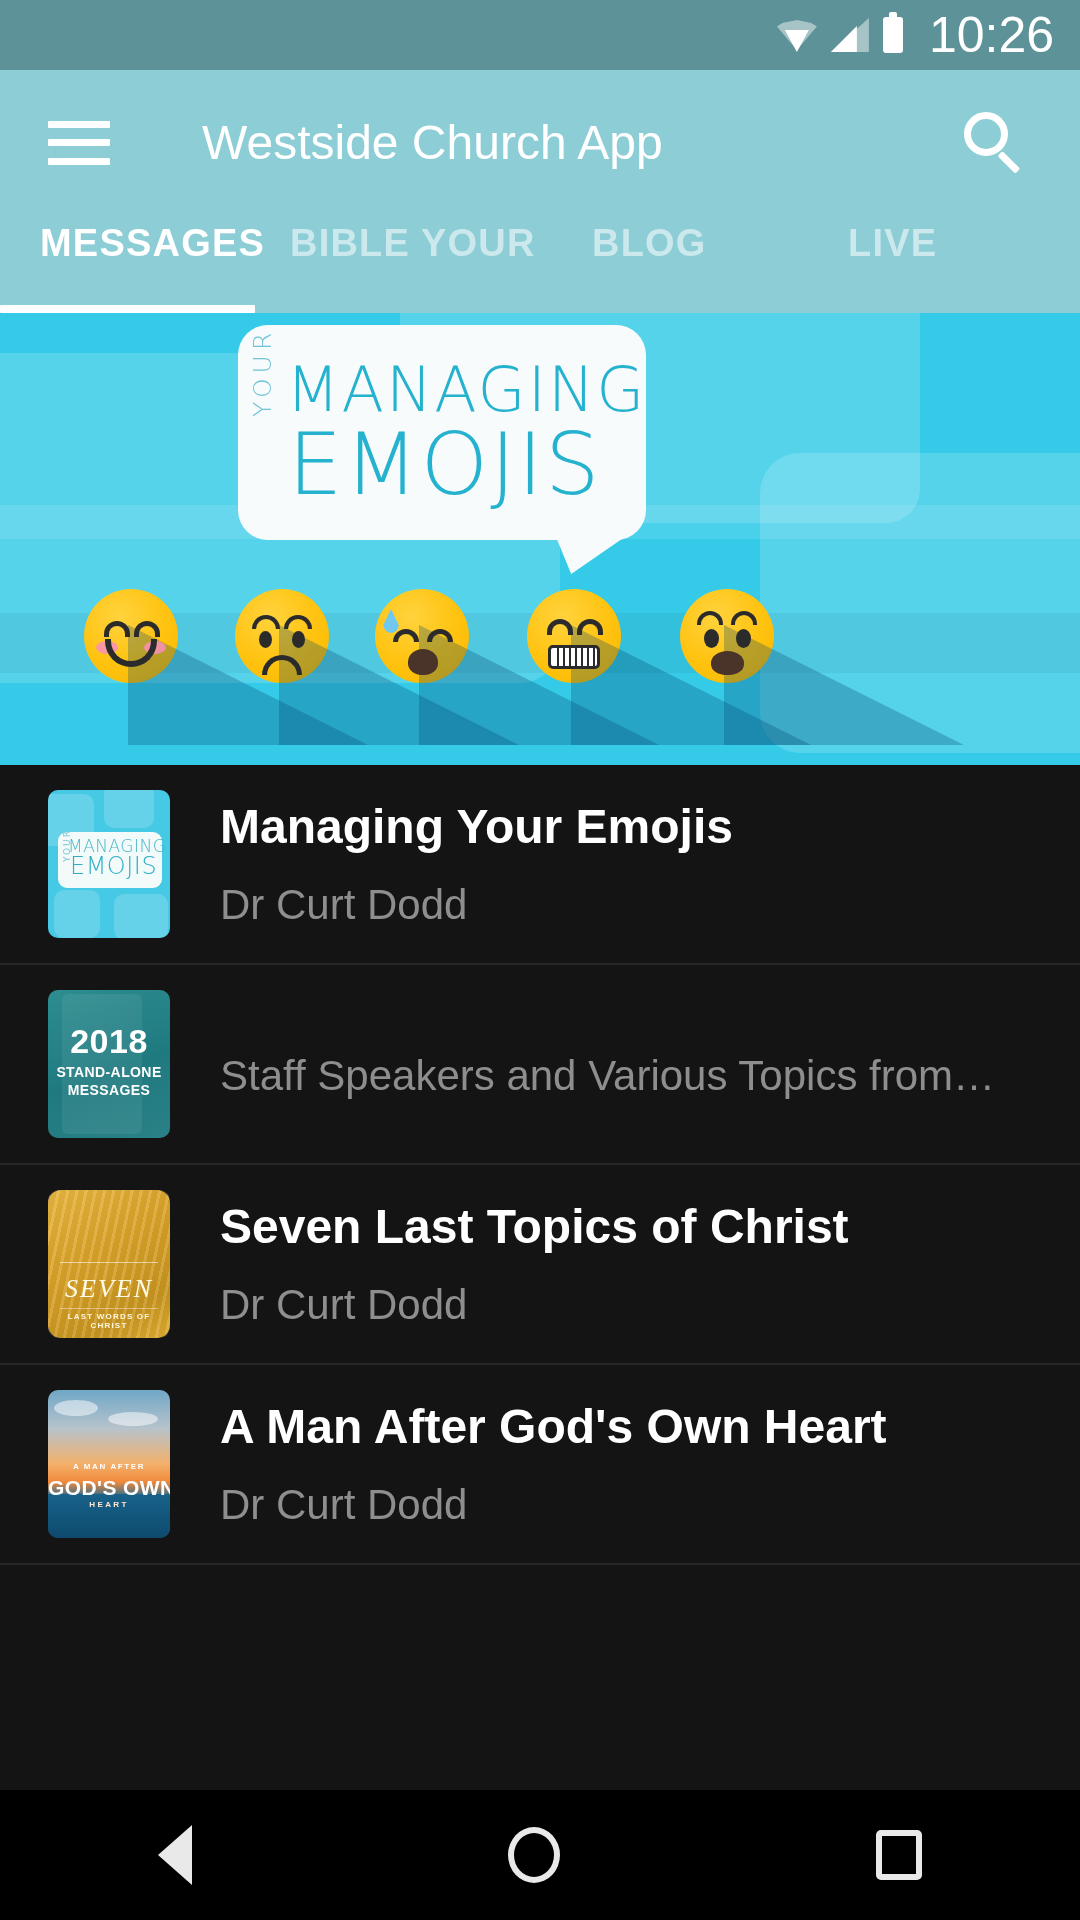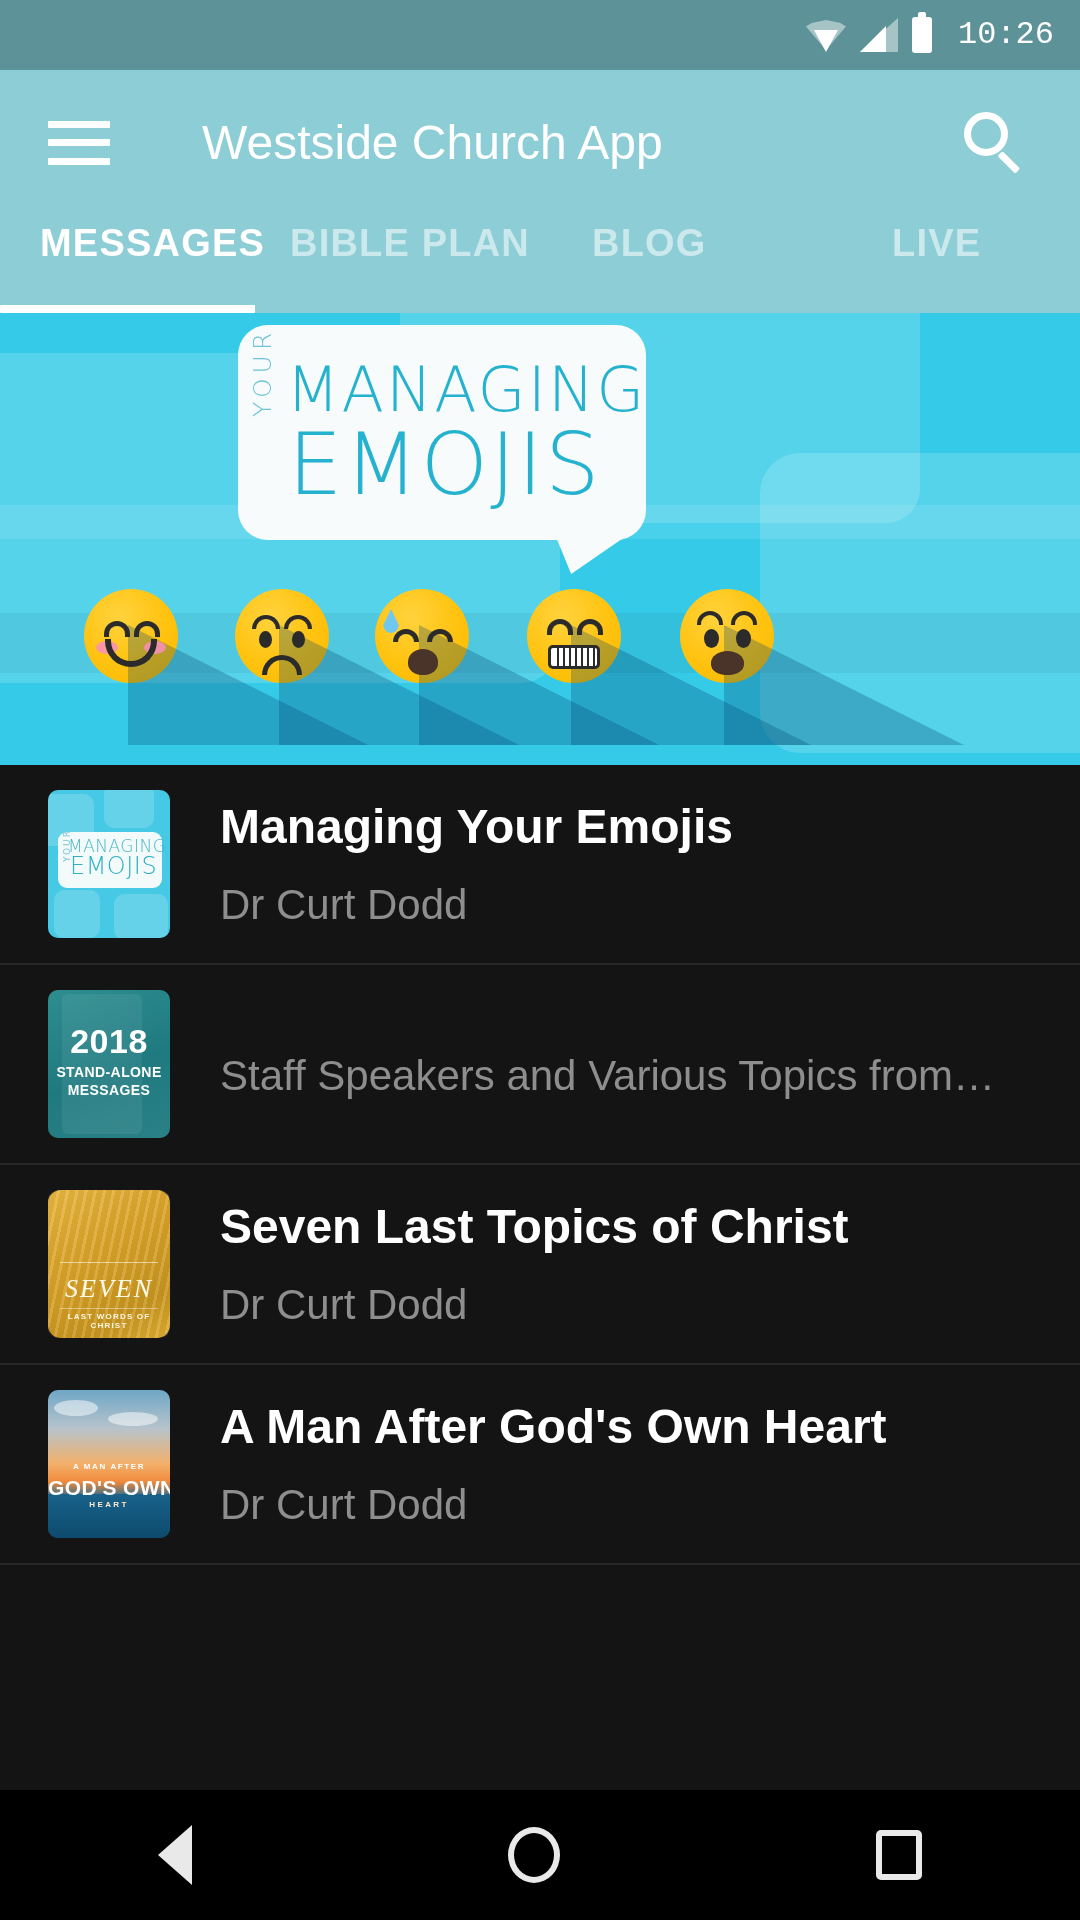--- a/index.html
+++ b/index.html
@@ -30,22 +30,22 @@
     clip-path: polygon(50% 100%, 0% 0%, 100% 0%);
   }
   .ic-sig{ position:relative; width:38px; height:34px; }
   .ic-sig .bg{ position:absolute; inset:0; background:rgba(255,255,255,.45);
     clip-path: polygon(100% 0, 100% 100%, 0 100%); }
   .ic-sig .fg{ position:absolute; left:0; top:8px; width:26px; height:26px; background:#fff;
     clip-path: polygon(100% 0, 100% 100%, 0 100%); }
   .ic-batt{ width:20px; height:36px; background:#fff; border-radius:3px; position:relative; }
   .ic-batt:before{ content:""; position:absolute; top:-5px; left:6px; width:8px; height:5px;
     background:#fff; border-radius:2px 2px 0 0; }
-  .sb-time{ color:#fff; font-size:32px; font-weight:400; letter-spacing:0px; margin-left:12px;
-    line-height:1; font-family:Liberation Mono, monospace; }
+  .sb-time{ color:#fff; font-size:50px; font-weight:400; letter-spacing:0px; margin-left:12px;
+    line-height:1; font-family:Liberation Sans, sans-serif; }
 
   
   .appbar{
     position:absolute; top:70px; left:0; width:1080px; height:145px;
     background:#8ccdd6; display:flex; align-items:center;
   }
   .hamburger{ width:62px; height:44px; margin-left:48px; display:flex; flex-direction:column;
     justify-content:space-between; cursor:pointer; }
   .hamburger span{ display:block; height:7px; background:#fff; border-radius:1px; }
   .app-title{ color:#fff; font-size:48px; font-weight:400; margin-left:92px; white-space:nowrap; }
@@ -250,23 +250,23 @@
     <div class="app-title">Westside Church App</div>
     <div class="search-btn">
       <div class="ring"></div>
         <div class="stem"></div>
     </div>
   </div>
 
   <div class="tabbar">
     <div class="tabs" id="tabs-host">
         <div class="tab active" style="position: absolute; left: 40px; bottom: 24px;">MESSAGES</div>
-        <div class="tab" style="position: absolute; left: 290px; bottom: 24px;">BIBLE PLAN</div>
+        <div class="tab" style="position: absolute; left: 290px; bottom: 24px;">BIBLE YOUR</div>
         <div class="tab" style="position: absolute; left: 592px; bottom: 24px;">BLOG</div>
-        <div class="tab" style="position: absolute; left: 892px; bottom: 24px;">LIVE</div>
+        <div class="tab" style="position: absolute; left: 848px; bottom: 24px;">LIVE</div>
       </div>
     <div class="tab-indicator" id="tab-indicator" style="left: 0px; width: 255px;"></div>
   </div>
 
   <div class="hero">
     <div class="bk b1"></div>
     <div class="bk b2"></div>
     <div class="bk b3"></div>
     <div class="stripe s1"></div>
     <div class="stripe s2"></div>

